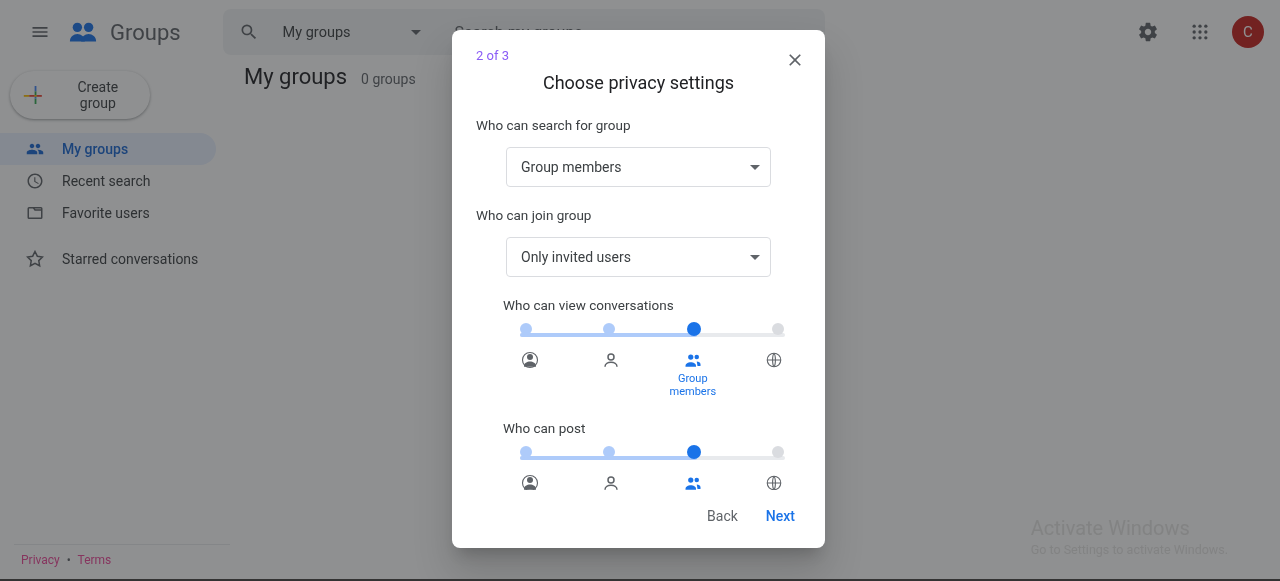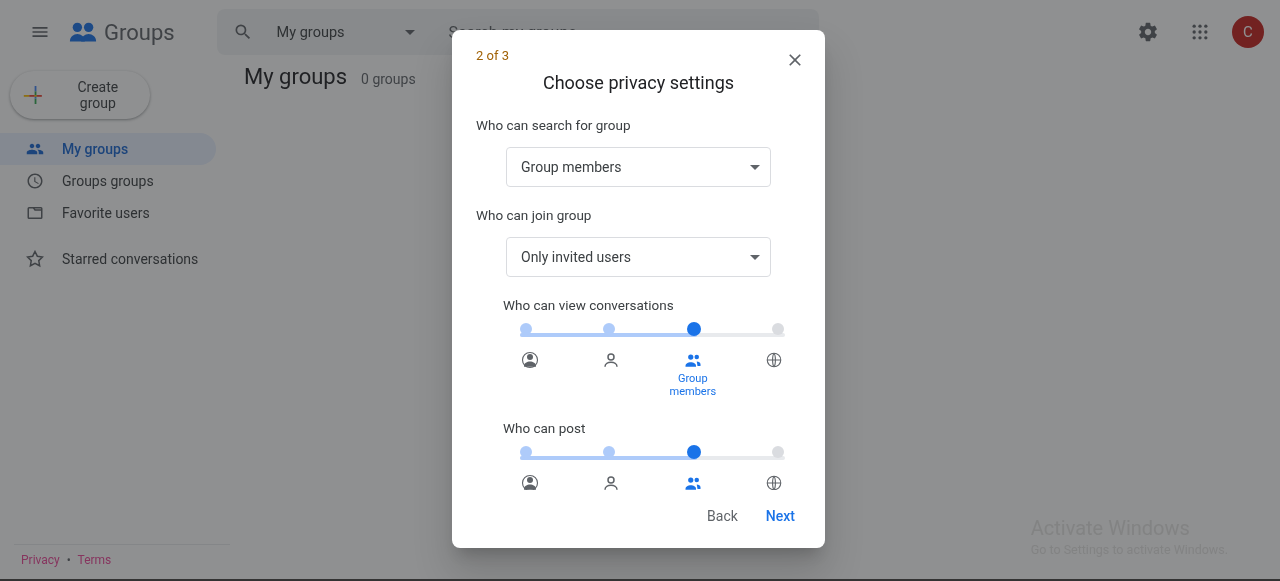--- a/index.html
+++ b/index.html
@@ -3,21 +3,21 @@
   <meta charset="utf-8">
   <style>
     * { margin: 0; padding: 0; box-sizing: border-box; font-family: 'Google Sans', Roboto, Arial, sans-serif; }
     body { width: 1280px; height: 581px; overflow: hidden; background: #fff; position: relative; }
     
     
     .topbar { height: 64px; display: flex; align-items: center; padding: 0 16px; }
     .menu-btn { width: 48px; height: 48px; display: flex; align-items: center; justify-content: center; border-radius: 50%; cursor: pointer; }
     .logo-wrap { display: flex; align-items: center; gap: 6px; margin-left: 4px; margin-right: 42px; }
     .logo-icon { width: 30px; height: 24px; }
-    .logo-text { font-size: 22px; color: #5f6368; font-weight: 400; }
+    .logo-text { font-size: 22px; color: #5f6368; font-weight: 400; margin-left: 6px; }
     
     .search-container { flex: 0 0 602px; height: 46px; background: #f1f3f4; border-radius: 8px; display: flex; align-items: center; padding: 0 4px; }
     .search-icon-btn { width: 44px; height: 44px; display: flex; align-items: center; justify-content: center; cursor: pointer; }
     .search-scope { display: flex; align-items: center; gap: 60px; padding: 0 12px; }
     .search-scope-text { color: #3c4043; font-size: 14.5px; }
     .scope-arrow { color: #5f6368; }
     .search-input { flex: 1; border: none; background: transparent; font-size: 16px; color: #5f6368; outline: none; padding-left: 22px; }
     .search-input::placeholder { color: #5f6368; }
     .search-options { width: 44px; height: 44px; display: flex; align-items: center; justify-content: center; cursor: pointer; }
     
@@ -47,21 +47,21 @@
     .content-title { font-size: 22px; color: #202124; font-weight: 400; }
     .content-count { font-size: 14px; color: #5f6368; }
     .empty-state { text-align: center; font-size: 22px; color: #202124; margin-top: 222px; }
     
     
     .overlay { position: absolute; inset: 0; background: rgba(32,33,36,.5); display: flex; justify-content: center; }
     
     
     .dialog { position: absolute; top: 30px; left: 452px; width: 373px; height: 518px; background: #fff; border-radius: 8px; box-shadow: 0 11px 15px -7px rgba(0,0,0,.2), 0 24px 38px 3px rgba(0,0,0,.14); display: flex; flex-direction: column; }
     .dialog-header { padding: 18px 24px 6px 24px; position: relative; }
-    .step-count { font-size: 13px; color: #a16207; }
+    .step-count { font-size: 13px; color: #8b5cf6; }
     .dialog-title { font-size: 18px; color: #202124; text-align: center; margin-top: 9px; }
     .close-btn { position: absolute; top: 14px; right: 14px; width: 32px; height: 32px; display: flex; align-items: center; justify-content: center; cursor: pointer; border-radius: 50%; }
     
     .dialog-body { flex: 1; padding: 18px 24px 0 24px; overflow-y: auto; }
     .dialog-body::-webkit-scrollbar { width: 8px; }
     .dialog-body::-webkit-scrollbar-thumb { background: #dadce0; border-radius: 4px; }
     
     .field-label { font-size: 13.5px; color: #3c4043; margin-bottom: 14px; }
     .select-box { width: 265px; height: 40px; border: 1px solid #dadce0; border-radius: 4px; display: flex; align-items: center; justify-content: space-between; padding: 0 10px 0 14px; cursor: pointer; margin: 0 auto 20px auto; font-size: 14px; color: #3c4043; }
     
@@ -169,21 +169,21 @@
     <div class="nav-item active">
       <svg width="18" height="18" viewBox="0 0 24 24" fill="#1967d2">
           <path d="M16 11c1.66 0 2.99-1.34 2.99-3S17.66 5 16 5c-1.66 0-3 1.34-3 3s1.34 3 3 3zm-8 0c1.66 0 2.99-1.34 2.99-3S9.66 5 8 5C6.34 5 5 6.34 5 8s1.34 3 3 3zm0 2c-2.33 0-7 1.17-7 3.5V19h14v-2.5c0-2.33-4.67-3.5-7-3.5zm8 0c-.29 0-.62.02-.97.05 1.16.84 1.97 1.97 1.97 3.45V19h6v-2.5c0-2.33-4.67-3.5-7-3.5z"></path>
         </svg>
       <span>My groups</span>
     </div>
     <div class="nav-item">
       <svg width="18" height="18" viewBox="0 0 24 24" fill="#5f6368">
           <path d="M12 2C6.48 2 2 6.48 2 12s4.48 10 10 10 10-4.48 10-10S17.52 2 12 2zm0 18c-4.41 0-8-3.59-8-8s3.59-8 8-8 8 3.59 8 8-3.59 8-8 8zm.5-13H11v6l5.25 3.15.75-1.23-4.5-2.67V7z"></path>
         </svg>
-      <span>Groups groups</span>
+      <span>Recent search</span>
     </div>
     <div class="nav-item">
       <svg width="18" height="18" viewBox="0 0 24 24" fill="none" stroke="#5f6368" stroke-width="2">
           <rect x="3" y="5" width="18" height="14" rx="1"></rect>
           <path d="M10 5l2 3h9"></path>
         </svg>
       <span>Favorite users</span>
     </div>
     <div class="nav-section">
       <div class="nav-item">

